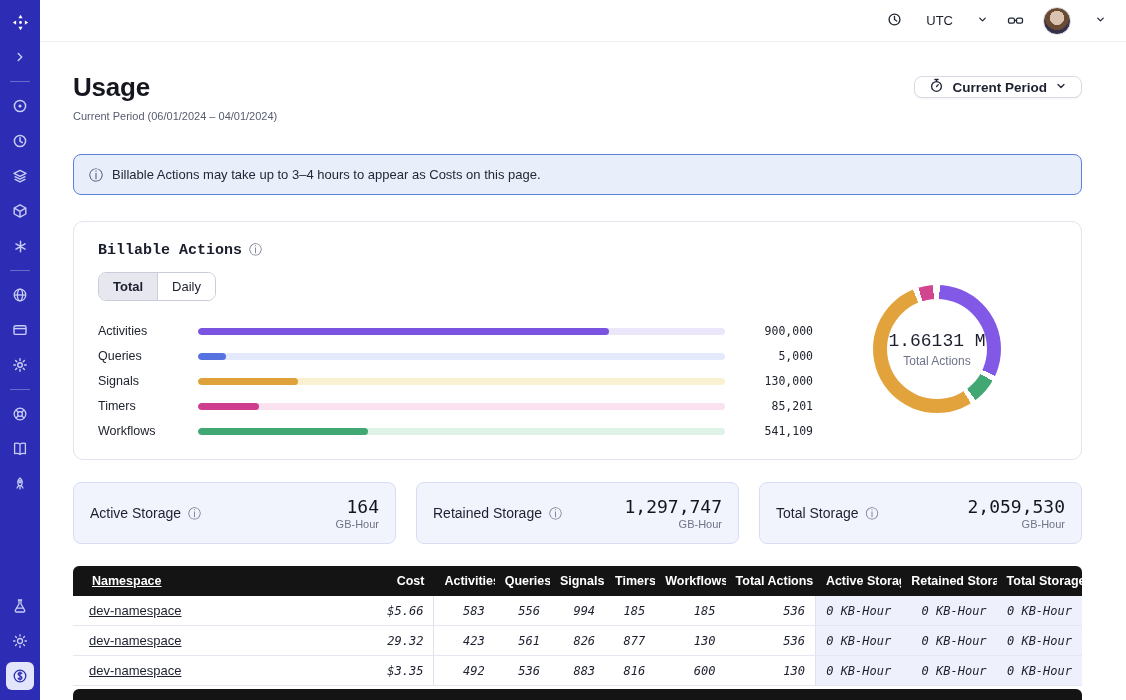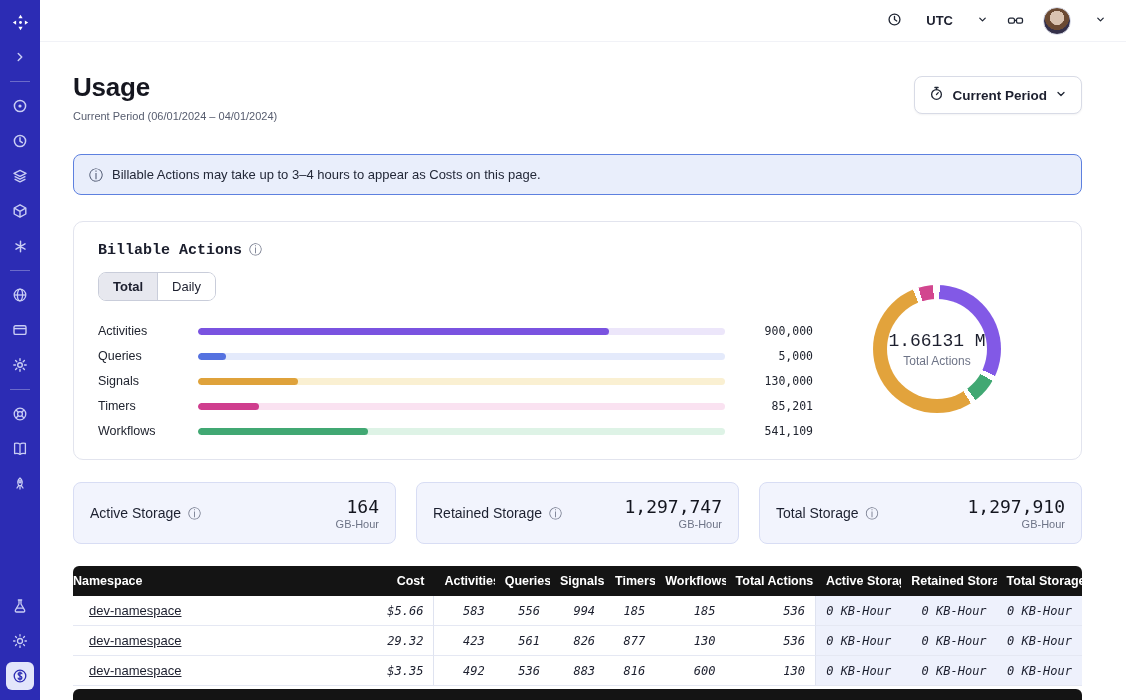--- a/index.html
+++ b/index.html
@@ -9,29 +9,29 @@
   .sidebar{position:fixed;left:0;top:0;bottom:0;width:40px;background:#2c2cb4;display:flex;flex-direction:column;align-items:center;padding:8px 0 10px;box-sizing:border-box;gap:7px;z-index:20;}
   .side-btn{width:28px;height:28px;display:flex;align-items:center;justify-content:center;border-radius:6px;color:#c9cdf4;cursor:pointer;flex:none;}
   .side-btn.logo{color:#ffffff;}
   .side-btn.active{background:#e3e6fb;color:#2c2cb4;}
   .side-divider{width:20px;height:1px;background:rgba(255,255,255,.3);margin:3px 0;flex:none;}
   .side-bottom{margin-top:auto;display:flex;flex-direction:column;gap:7px;align-items:center;}
   .side-btn svg{display:block;}
 
   
   .topbar{margin-left:40px;height:42px;display:flex;align-items:center;justify-content:flex-end;gap:18px;padding:0 20px;border-bottom:1px solid #f1f2f7;box-sizing:border-box;background:#fff;}
-  .tz-menu,.user-menu{display:flex;align-items:center;gap:24px;font-size:13px;font-weight:bold;cursor:pointer;}
+  .tz-menu,.user-menu{display:flex;align-items:center;gap:24px;font-size:13px;font-weight:normal;cursor:pointer;}
   .avatar{width:26px;height:26px;border-radius:50%;border:1px solid #d8dae6;background:radial-gradient(circle at 50% 38%,#d9c2b0 0 34%,#6b4a33 35% 58%,#34304a 59% 100%);}
 
   
   .main{margin-left:16px;padding:30px 44px 0 57px;box-sizing:border-box;}
   .page-head{display:flex;justify-content:space-between;align-items:flex-start;}
   .page-title{font-size:26px;font-weight:bold;margin:0;color:#15161f;letter-spacing:-.2px;}
   .page-sub{font-size:11px;color:#565c6e;margin-top:7px;}
-  .period-btn{display:flex;align-items:center;gap:8px;height:38px;padding:0 14px;border:1px solid #d8dbe6;border-radius:8px;background:#fff;font-size:13.5px;font-weight:bold;color:#1c1f2e;cursor:pointer;box-shadow:0 1px 2px rgba(20,20,40,.05);margin-top:4px;}
+  .period-btn{display:flex;align-items:center;gap:8px;height:22px;padding:0 14px;border:1px solid #d8dbe6;border-radius:8px;background:#fff;font-size:13.5px;font-weight:bold;color:#1c1f2e;cursor:pointer;box-shadow:0 1px 2px rgba(20,20,40,.05);margin-top:4px;}
 
   .banner{margin-top:32px;display:flex;align-items:center;gap:9px;padding:12px 15px;background:#e9eefb;border:1px solid #5d80df;border-radius:8px;font-size:13px;color:#232838;box-sizing:border-box;}
   .info-i{color:#73798c;font-size:13px;font-weight:normal;cursor:pointer;line-height:1;}
   .banner .info-i{color:#3c4660;font-size:14px;}
 
   
   .ba-card{margin-top:26px;border:1px solid #e2e4ee;border-radius:10px;padding:20px 24px 20px;background:#fff;box-sizing:border-box;}
   .ba-title-row{display:flex;align-items:center;gap:7px;font-size:15px;font-weight:bold;color:#1a1d2c;font-family:Liberation Mono, monospace;}
   .ba-body{display:flex;align-items:stretch;}
   .ba-left{flex:1;min-width:0;}
@@ -56,21 +56,21 @@
   .storage-card{background:#f2f4fd;border:1px solid #d8ddf4;border-radius:8px;padding:9px 16px;display:flex;align-items:center;justify-content:space-between;min-height:42px;box-sizing:content-box;}
   .storage-label{font-size:14px;color:#1c2030;display:flex;gap:7px;align-items:center;}
   .storage-val{display:flex;flex-direction:column;align-items:flex-end;gap:1px;}
   .storage-num{font-size:18px;color:#14161f;font-family:"DejaVu Sans Mono","Liberation Mono",monospace;}
   .storage-unit{font-size:11px;color:#6e7487;}
 
   
   .table-wrap{margin-top:22px;}
   table{width:100%;border-collapse:separate;border-spacing:0;table-layout:fixed;}
   th{background:#141414;color:#fff;font-size:12.5px;font-weight:bold;padding:8px 10px;text-align:right;white-space:nowrap;overflow:hidden;}
-  th.c-ns{text-align:left;padding-left:0;border-top-left-radius:6px;}
+  th.c-ns{text-align:left;padding-left:19px;border-top-left-radius:6px;text-decoration:underline;}
   th:last-child{border-top-right-radius:6px;}
   td{padding:7px 10px;font-size:13px;color:#1c1f2e;border-bottom:1px solid #e5e8f3;text-align:right;white-space:nowrap;overflow:hidden;}
   td.c-ns{text-align:left;padding-left:16px;}
   td.num{font-family:"DejaVu Sans Mono","Liberation Mono",monospace;font-size:12px;font-style:italic;}
   td a{color:#1c1f2e;text-decoration:underline;cursor:pointer;}
   .vline{border-right:1px solid #dfe3f0;}
   td.storage-col{background:#eef1fc;}
   .table-footerbar{height:12px;background:#141414;border-radius:6px 6px 0 0;margin-top:3px;}
 </style>
 </head>
@@ -322,21 +322,21 @@
         <span class="storage-num">1,297,747</span>
         <span class="storage-unit">GB-Hour</span>
       </span>
     </div>
     <div class="storage-card">
       <span class="storage-label">
         <span>Total Storage</span>
         <span class="info-i">ⓘ</span>
       </span>
       <span class="storage-val">
-        <span class="storage-num">1,297,910</span>
+        <span class="storage-num">2,059,530</span>
         <span class="storage-unit">GB-Hour</span>
       </span>
     </div>
   </section>
 
   <section class="table-wrap">
     <table>
       <colgroup>
         <col style="width:29%">
           <col style="width:7%">

